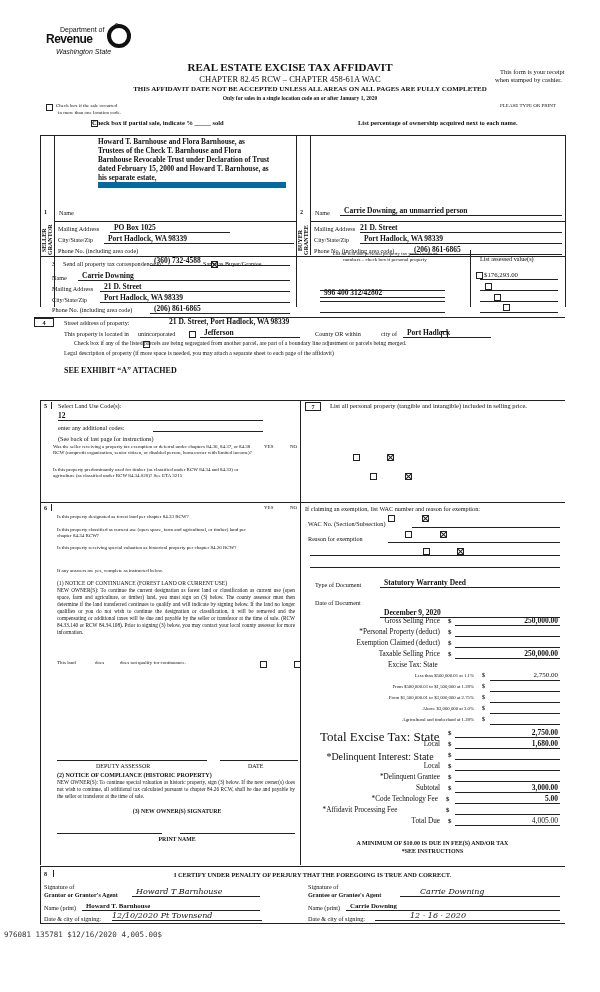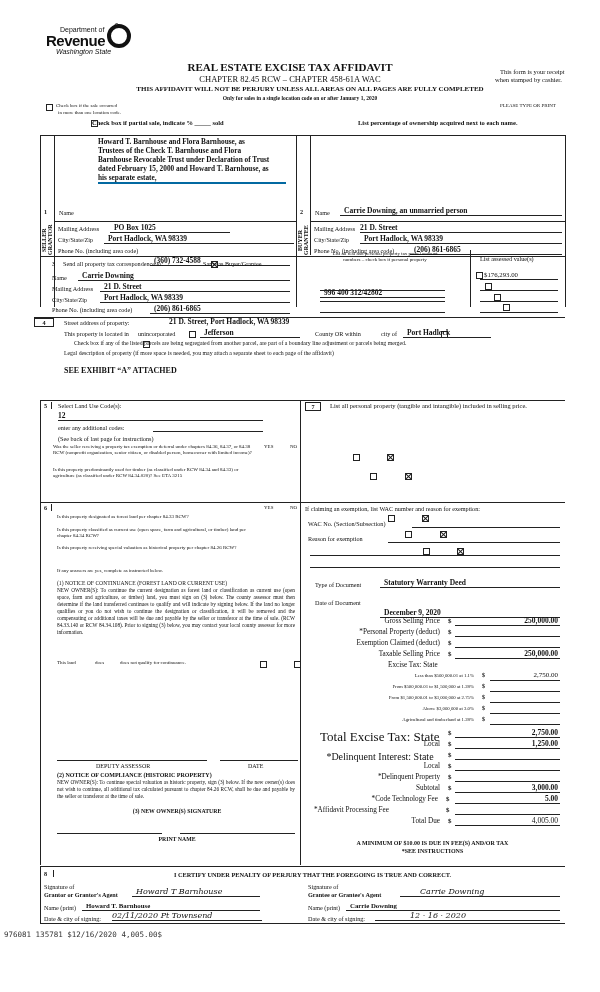--- a/index.html
+++ b/index.html
@@ -1,20 +1,20 @@
 <!DOCTYPE html>
 <html><head>
 <meta charset="utf-8">
 <style>
   * { box-sizing: border-box; margin: 0; padding: 0; }
   html, body { width: 600px; height: 992px; background: #ffffff; overflow: hidden; }
   body { font-family: "Liberation Serif", serif; color: #111; position: relative; font-size: 7px; }
   .abs { position: absolute; }
   .b { font-weight: bold; }
-  .hl { border-bottom: 2px solid #0369a1; }
+  .hl { border-bottom: 6px solid #0369a1; }
   .box { display: inline-block; width: 7px; height: 7px; border: 1px solid #222; vertical-align: middle; position: relative; background: #fff; }
   .box.x::before, .box.x::after { content: ""; position: absolute; left: -1px; top: 2px; width: 7px; height: 1px; background: #222; transform: rotate(45deg); }
   .box.x::after { transform: rotate(-45deg); }
   .vline { position: absolute; width: 1px; background: #222; }
   .hline { position: absolute; height: 1px; background: #222; }
   .sm { font-size: 6.2px; }
   .xs { font-size: 5px; }
   .fld { position: absolute; border-bottom: 1px solid #222; height: 10px; font-weight: bold; font-size: 7.5px; padding-left: 4px; line-height: 9px; }
   .num { text-align: right; padding-right: 2px; }
   .lbl { position: absolute; white-space: nowrap; }
@@ -22,34 +22,34 @@
   .script { font-family: "DejaVu Serif", serif; font-style: italic; font-weight: normal; }
 </style>
 </head>
 <body>
 
 
 
 
 <div class="abs" style="left:46px;top:22px;width:90px;height:36px;">
   <div class="abs" style="left:14px;top:4px;font-family:'Liberation Sans',sans-serif;font-size:7px;">Department of</div>
-  <div class="abs" style="left:0;top:10px;font-family:'Liberation Sans',sans-serif;font-size:15px;font-weight:bold;letter-spacing:-0.5px;">Revenue</div>
+  <div class="abs" style="left:0;top:10px;font-family:'Liberation Sans',sans-serif;font-size:12px;font-weight:bold;letter-spacing:-0.5px;">Revenue</div>
   <div class="abs" style="left:10px;top:26px;font-family:'Liberation Sans',sans-serif;font-size:7px;font-style:italic;">Washington State</div>
   <svg class="abs" style="left:60px;top:0;" width="26" height="26" viewBox="0 0 26 26">
     <circle cx="13" cy="14" r="10" fill="none" stroke="#111" stroke-width="4"></circle>
     <path d="M9 14 Q13 8 18 13" fill="none" stroke="#fff" stroke-width="2.5"></path>
     <path d="M8 4 Q10 0 13 3" fill="none" stroke="#111" stroke-width="1"></path>
   </svg>
 </div>
 
 <div class="abs b" style="left:0;width:600px;top:61px;text-align:center;font-size:11px;padding-right:20px;">REAL ESTATE EXCISE TAX AFFIDAVIT</div>
 <div class="abs" style="left:0;width:600px;top:74px;text-align:center;font-size:8.5px;padding-right:20px;">CHAPTER 82.45 RCW – CHAPTER 458-61A WAC</div>
 <div class="abs" style="left:500px;top:68px;font-size:6.5px;">This form is your receipt</div>
 <div class="abs" style="left:495px;top:76px;font-size:6.5px;">when stamped by cashier.</div>
-<div class="abs b" style="left:0;width:600px;top:85px;text-align:center;font-size:7px;padding-left:20px;">THIS AFFIDAVIT WILL NOT BE PERJURY UNLESS ALL AREAS ON ALL PAGES ARE FULLY COMPLETED</div>
+<div class="abs b" style="left:0;width:600px;top:85px;text-align:center;font-size:7px;padding-left:20px;">THIS AFFIDAVIT DATE NOT BE ACCEPTED UNLESS ALL AREAS ON ALL PAGES ARE FULLY COMPLETED</div>
 <div class="abs b sm" style="left:0;width:600px;top:95px;text-align:center;font-size:5.5px;">Only for sales in a single location code on or after January 1, 2020</div>
 
 <span class="box abs" style="left:46px;top:103px;"></span>
 <div class="abs xs" style="left:56px;top:103px;">Check box if the sale occurred</div>
 <div class="abs xs" style="left:58px;top:110px;">in more than one location code.</div>
 <div class="abs xs" style="left:500px;top:103px;">PLEASE TYPE OR PRINT</div>
 
 <span class="box abs" style="left:82px;top:119px;"></span>
 <div class="abs b" style="left:92px;top:119px;font-size:6.5px;">Check box if partial sale, indicate % _____ sold</div>
 <div class="abs b" style="left:358px;top:119px;font-size:6.5px;">List percentage of ownership acquired next to each name.</div>
@@ -247,37 +247,37 @@
 <div class="lbl" style="left:300px;top:717px;width:174px;text-align:right;font-size:4.8px;">Agricultural and timberland at 1.28%</div>
 <div class="lbl b" style="left:482px;top:716px;font-size:6px;">$</div>
 <div class="fld num" style="left:490px;top:715px;width:70px;"></div>
 
 
 <div class="lbl" style="left:320px;top:729px;width:120px;text-align:left;font-size:13px;">Total Excise Tax: State</div>
 <div class="lbl b" style="left:448px;top:729px;">$</div>
 <div class="fld num" style="left:455px;top:728px;width:105px;">2,750.00</div>
 <div class="lbl" style="left:320px;top:740px;width:120px;text-align:right;font-size:7.2px;">Local</div>
 <div class="lbl b" style="left:448px;top:740px;">$</div>
-<div class="fld num" style="left:455px;top:739px;width:105px;">1,250.00</div>
+<div class="fld num" style="left:455px;top:739px;width:105px;">1,680.00</div>
 <div class="lbl" style="left:320px;top:751px;width:120px;text-align:center;font-size:10px;">*Delinquent Interest: State</div>
 <div class="lbl b" style="left:448px;top:751px;">$</div>
 <div class="fld num" style="left:455px;top:750px;width:105px;"></div>
 <div class="lbl" style="left:320px;top:762px;width:120px;text-align:right;font-size:7.2px;">Local</div>
 <div class="lbl b" style="left:448px;top:762px;">$</div>
 <div class="fld num" style="left:455px;top:761px;width:105px;"></div>
-<div class="lbl" style="left:320px;top:773px;width:120px;text-align:right;font-size:7.2px;">*Delinquent Property</div>
+<div class="lbl" style="left:320px;top:773px;width:120px;text-align:right;font-size:7.2px;">*Delinquent Grantee</div>
 <div class="lbl b" style="left:448px;top:773px;">$</div>
 <div class="fld num" style="left:455px;top:772px;width:105px;"></div>
 <div class="lbl" style="left:320px;top:784px;width:120px;text-align:right;font-size:7.2px;">Subtotal</div>
 <div class="lbl b" style="left:448px;top:784px;">$</div>
 <div class="fld num" style="left:455px;top:783px;width:105px;">3,000.00</div>
 <div class="lbl" style="left:310px;top:795px;width:128px;text-align:right;font-size:7.2px;">*Code Technology Fee</div>
 <div class="lbl b" style="left:446px;top:795px;">$</div>
 <div class="fld num" style="left:455px;top:794px;width:105px;">5.00</div>
-<div class="lbl" style="left:314px;top:806px;width:128px;text-align:left;font-size:7.2px;">*Affidavit Processing Fee</div>
+<div class="lbl" style="left:296px;top:806px;width:128px;text-align:center;font-size:7.2px;">*Affidavit Processing Fee</div>
 <div class="lbl b" style="left:446px;top:806px;">$</div>
 <div class="fld num" style="left:455px;top:805px;width:105px;"></div>
 <div class="lbl" style="left:320px;top:817px;width:120px;text-align:right;font-size:7.2px;">Total Due</div>
 <div class="lbl b" style="left:448px;top:817px;">$</div>
 <div class="fld num" style="left:455px;top:816px;width:105px;font-weight:normal;">4,005.00</div>
 
 <div class="abs b" style="left:300px;width:265px;top:840px;text-align:center;font-size:6px;">A MINIMUM OF $10.00 IS DUE IN FEE(S) AND/OR TAX</div>
 <div class="abs b" style="left:300px;width:265px;top:848px;text-align:center;font-size:6px;">*SEE INSTRUCTIONS</div>
 
 
@@ -285,21 +285,21 @@
 <div class="vline" style="left:40px;top:866px;height:57px;"></div>
 <div class="abs b sm" style="left:44px;top:870px;border-right:1px solid #222;padding-right:6px;">8</div>
 <div class="abs b" style="left:60px;width:505px;top:871px;text-align:center;font-size:6.3px;">I CERTIFY UNDER PENALTY OF PERJURY THAT THE FOREGOING IS TRUE AND CORRECT.</div>
 
 <div class="lbl sm" style="left:44px;top:883px;">Signature of</div>
 <div class="lbl b sm" style="left:44px;top:891px;">Grantor or Grantor's Agent</div>
 <div class="fld script" style="left:132px;top:887px;width:128px;font-size:8px;">Howard T Barnhouse</div>
 <div class="lbl sm" style="left:44px;top:904px;">Name (print)</div>
 <div class="fld" style="left:82px;top:901px;width:178px;font-size:6.8px;">Howard T. Barnhouse</div>
 <div class="lbl sm" style="left:44px;top:915px;">Date &amp; city of signing:</div>
-<div class="fld script" style="left:112px;top:911px;width:150px;font-size:8px;padding-left:0;">02/11/2020  Pt Townsend</div>
+<div class="fld script" style="left:112px;top:911px;width:150px;font-size:8px;padding-left:0;">12/10/2020  Pt Townsend</div>
 
 <div class="lbl sm" style="left:308px;top:883px;">Signature of</div>
 <div class="lbl b sm" style="left:308px;top:891px;">Grantee or Grantee's Agent</div>
 <div class="fld script" style="left:400px;top:887px;width:160px;font-size:8px;padding-left:20px;">Carrie Downing</div>
 <div class="lbl sm" style="left:308px;top:904px;">Name (print)</div>
 <div class="fld" style="left:346px;top:901px;width:214px;font-size:6.8px;">Carrie  Downing</div>
 <div class="lbl sm" style="left:308px;top:915px;">Date &amp; city of signing:</div>
 <div class="fld script" style="left:375px;top:911px;width:185px;font-size:8px;padding-left:35px;">12 · 16 · 2020</div>
 <div class="hline" style="left:40px;top:923px;width:525px;"></div>
 

